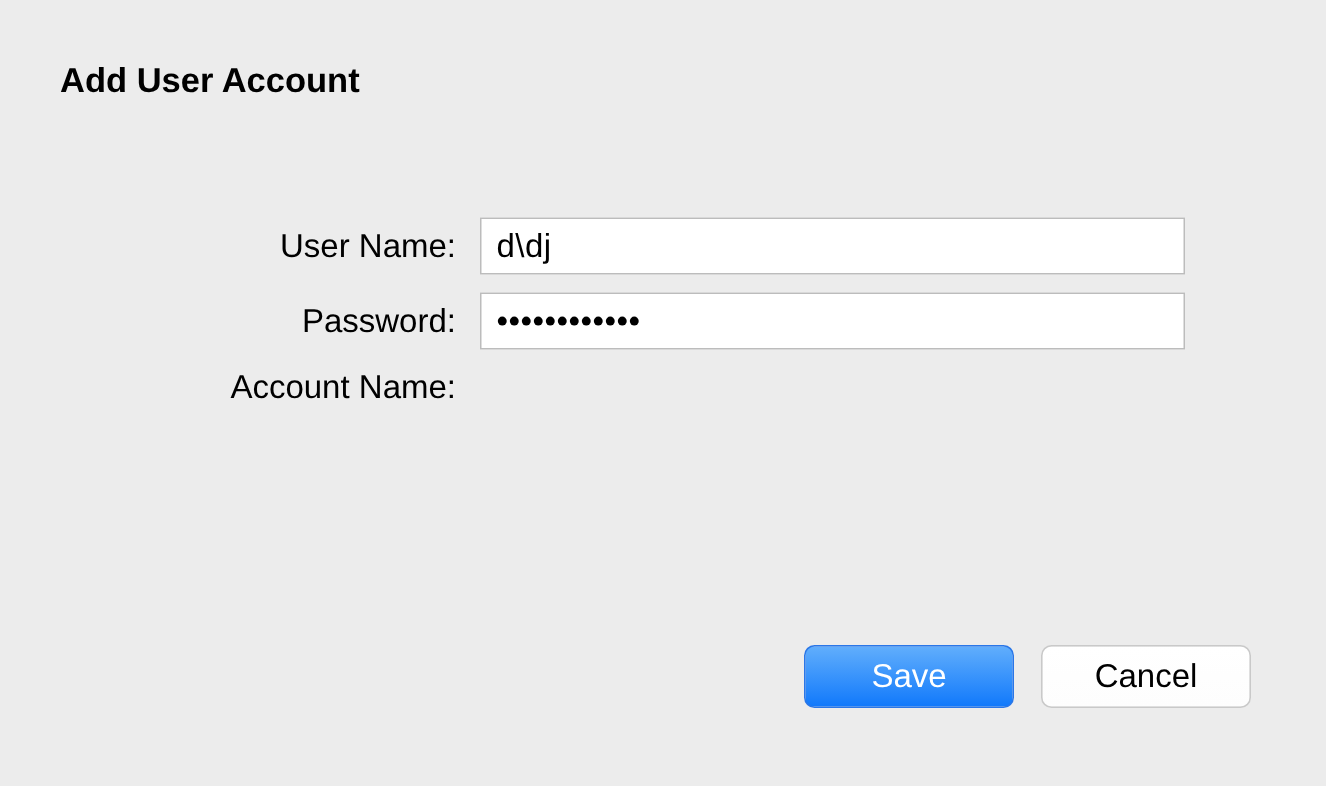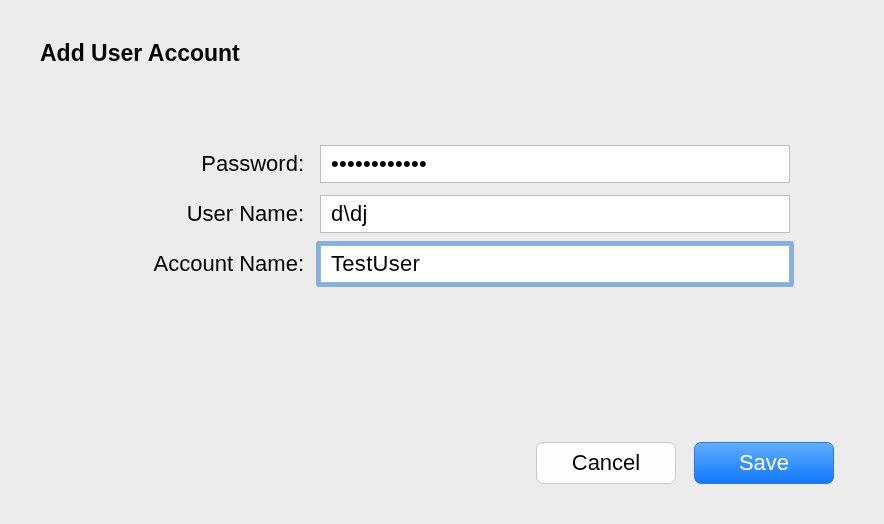--- a/index.html
+++ b/index.html
@@ -10,21 +10,21 @@
     body {
       font-family: -apple-system, BlinkMacSystemFont, "Helvetica Neue", Helvetica, Arial, sans-serif;
       background: #ececec;
       width: 884px;
       height: 524px;
       position: relative;
     }
     .dialog {
       width: 100%;
       height: 100%;
-      padding: 40px 40px 30px 40px;
+      padding: 40px 40px 42px 40px;
       display: flex;
       flex-direction: column;
       border-radius: 27px;
     }
     .title {
       font-size: 23px;
       font-weight: 700;
       color: #000;
       margin-bottom: 78px;
     }
@@ -95,39 +95,36 @@
   </style>
 </head>
 <body>
 
 <div class="dialog">
   <h1 class="title">Add User Account</h1>
 
   <div class="form">
 
     <div class="form-row">
+      <div class="label">User Name:</div>
+      <div class="field-wrap">
+        <input type="text" class="text-input" value="d\dj" style="">
+      </div>
+    </div>
+
+    <div class="form-row">
       <div class="label">Password:</div>
       <div class="field-wrap">
         <input type="text" class="text-input" value="••••••••••••" style="">
       </div>
     </div>
 
     <div class="form-row">
-      <div class="label">User Name:</div>
-      <div class="field-wrap">
-        <input type="text" class="text-input" value="d\dj" style="">
-      </div>
-    </div>
-
-    <div class="form-row">
       <div class="label">Account Name:</div>
-      <div class="field-wrap">
-        <input type="text" class="text-input focused" value="TestUser" style="">
-      </div>
     </div>
 
   </div>
 
   <div class="button-row">
+    <button class="btn btn-save">Save</button>
     <button class="btn btn-cancel">Cancel</button>
-    <button class="btn btn-save">Save</button>
   </div>
 </div>
 
 </body></html>

